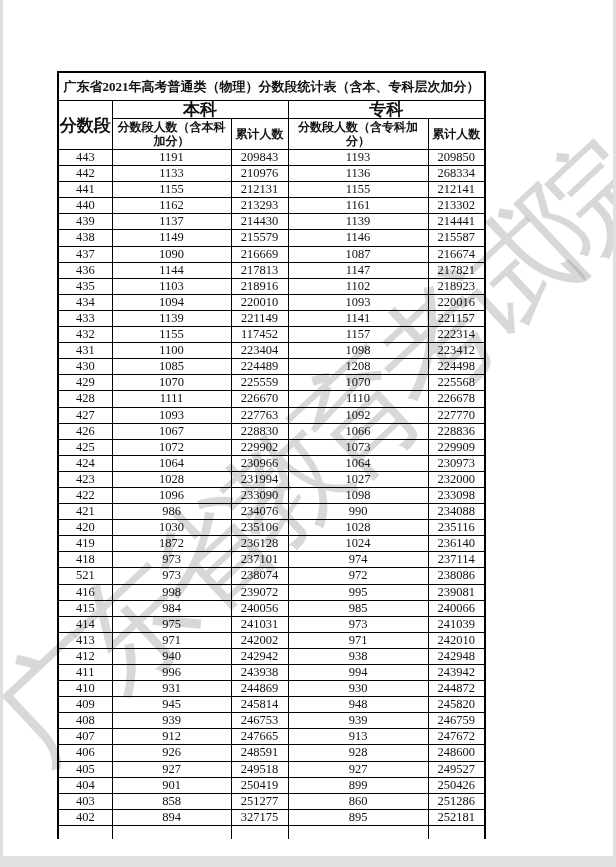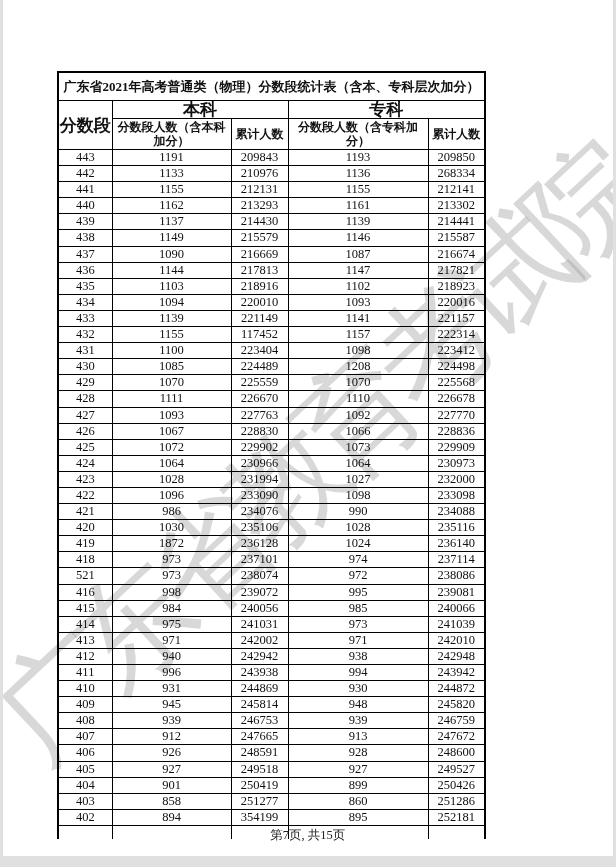--- a/index.html
+++ b/index.html
@@ -403,31 +403,30 @@
           <tr>
             <td>403</td>
             <td>858</td>
             <td>251277</td>
             <td>860</td>
             <td>251286</td>
           </tr>
           <tr>
             <td>402</td>
             <td>894</td>
-            <td>354199</td>
+            <td>327175</td>
             <td>895</td>
             <td>252181</td>
           </tr>
         </tbody>
       <tfoot>
         <tr class="clipped-row">
           <td></td>
           <td></td>
           <td></td>
           <td></td>
           <td></td>
         </tr>
       </tfoot>
     </table>
 
-    <div class="footer">第7页, 共15页</div>
   </div>
 </div>
 
 </body></html>

